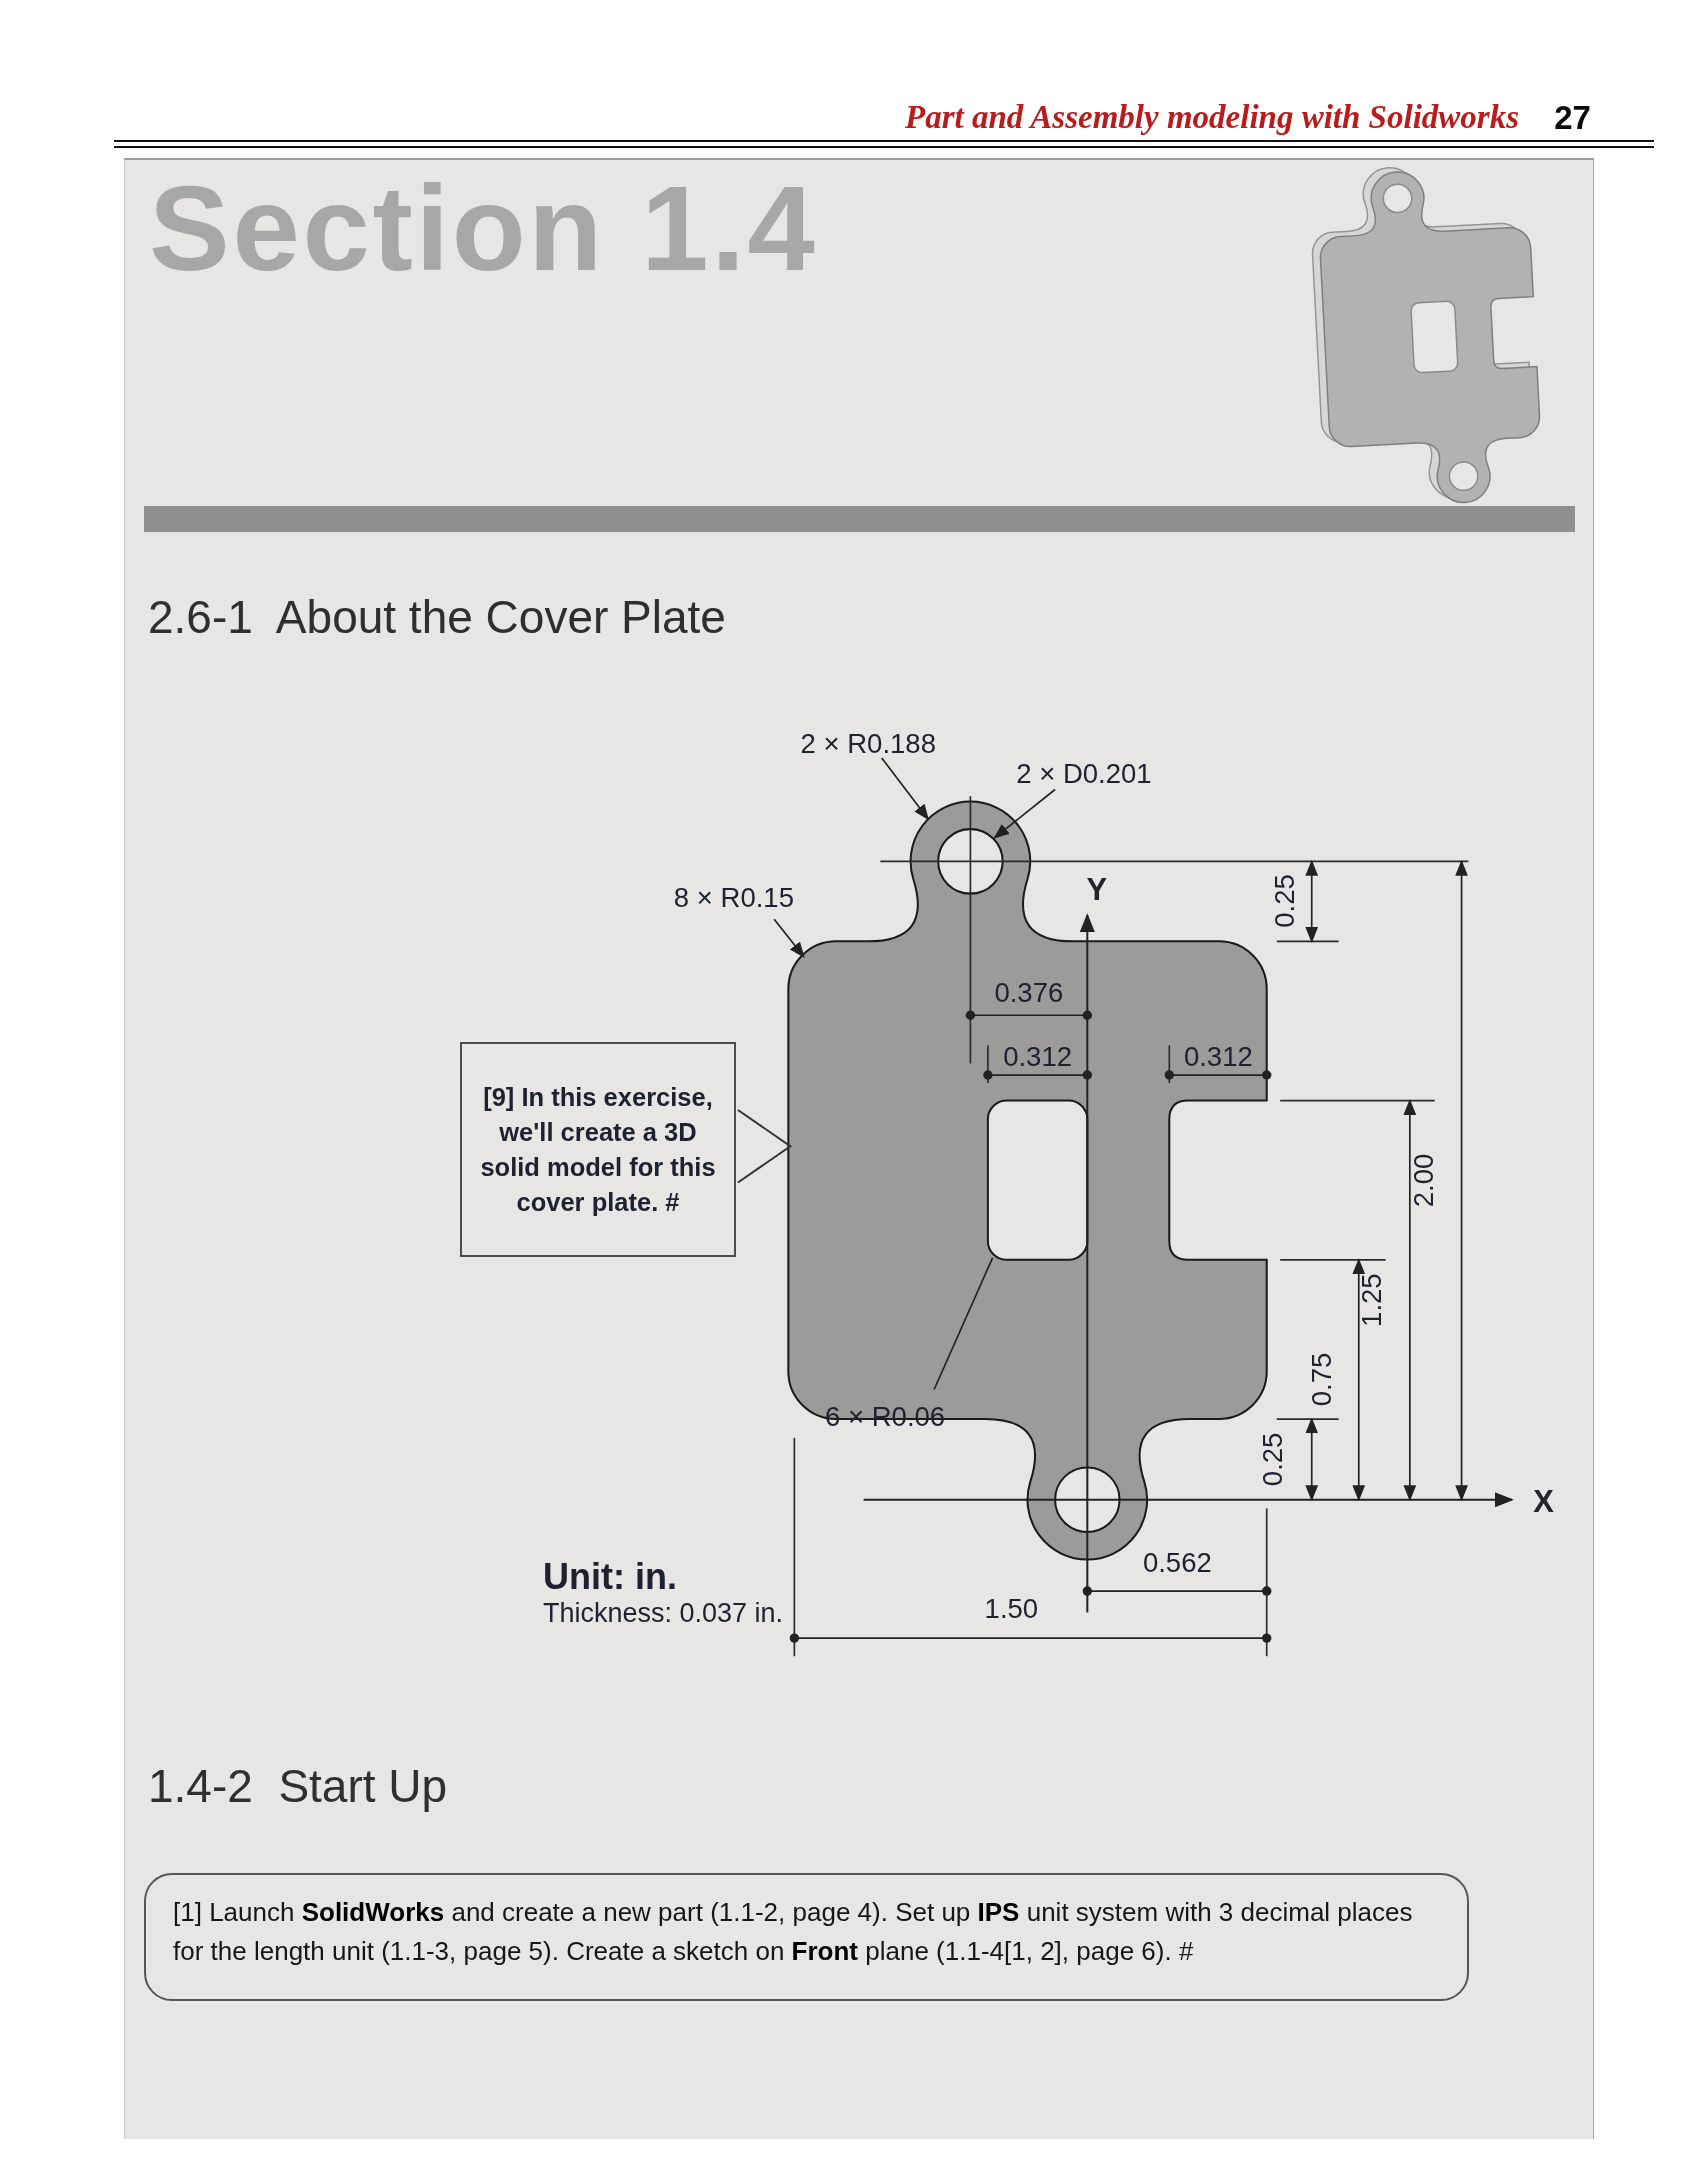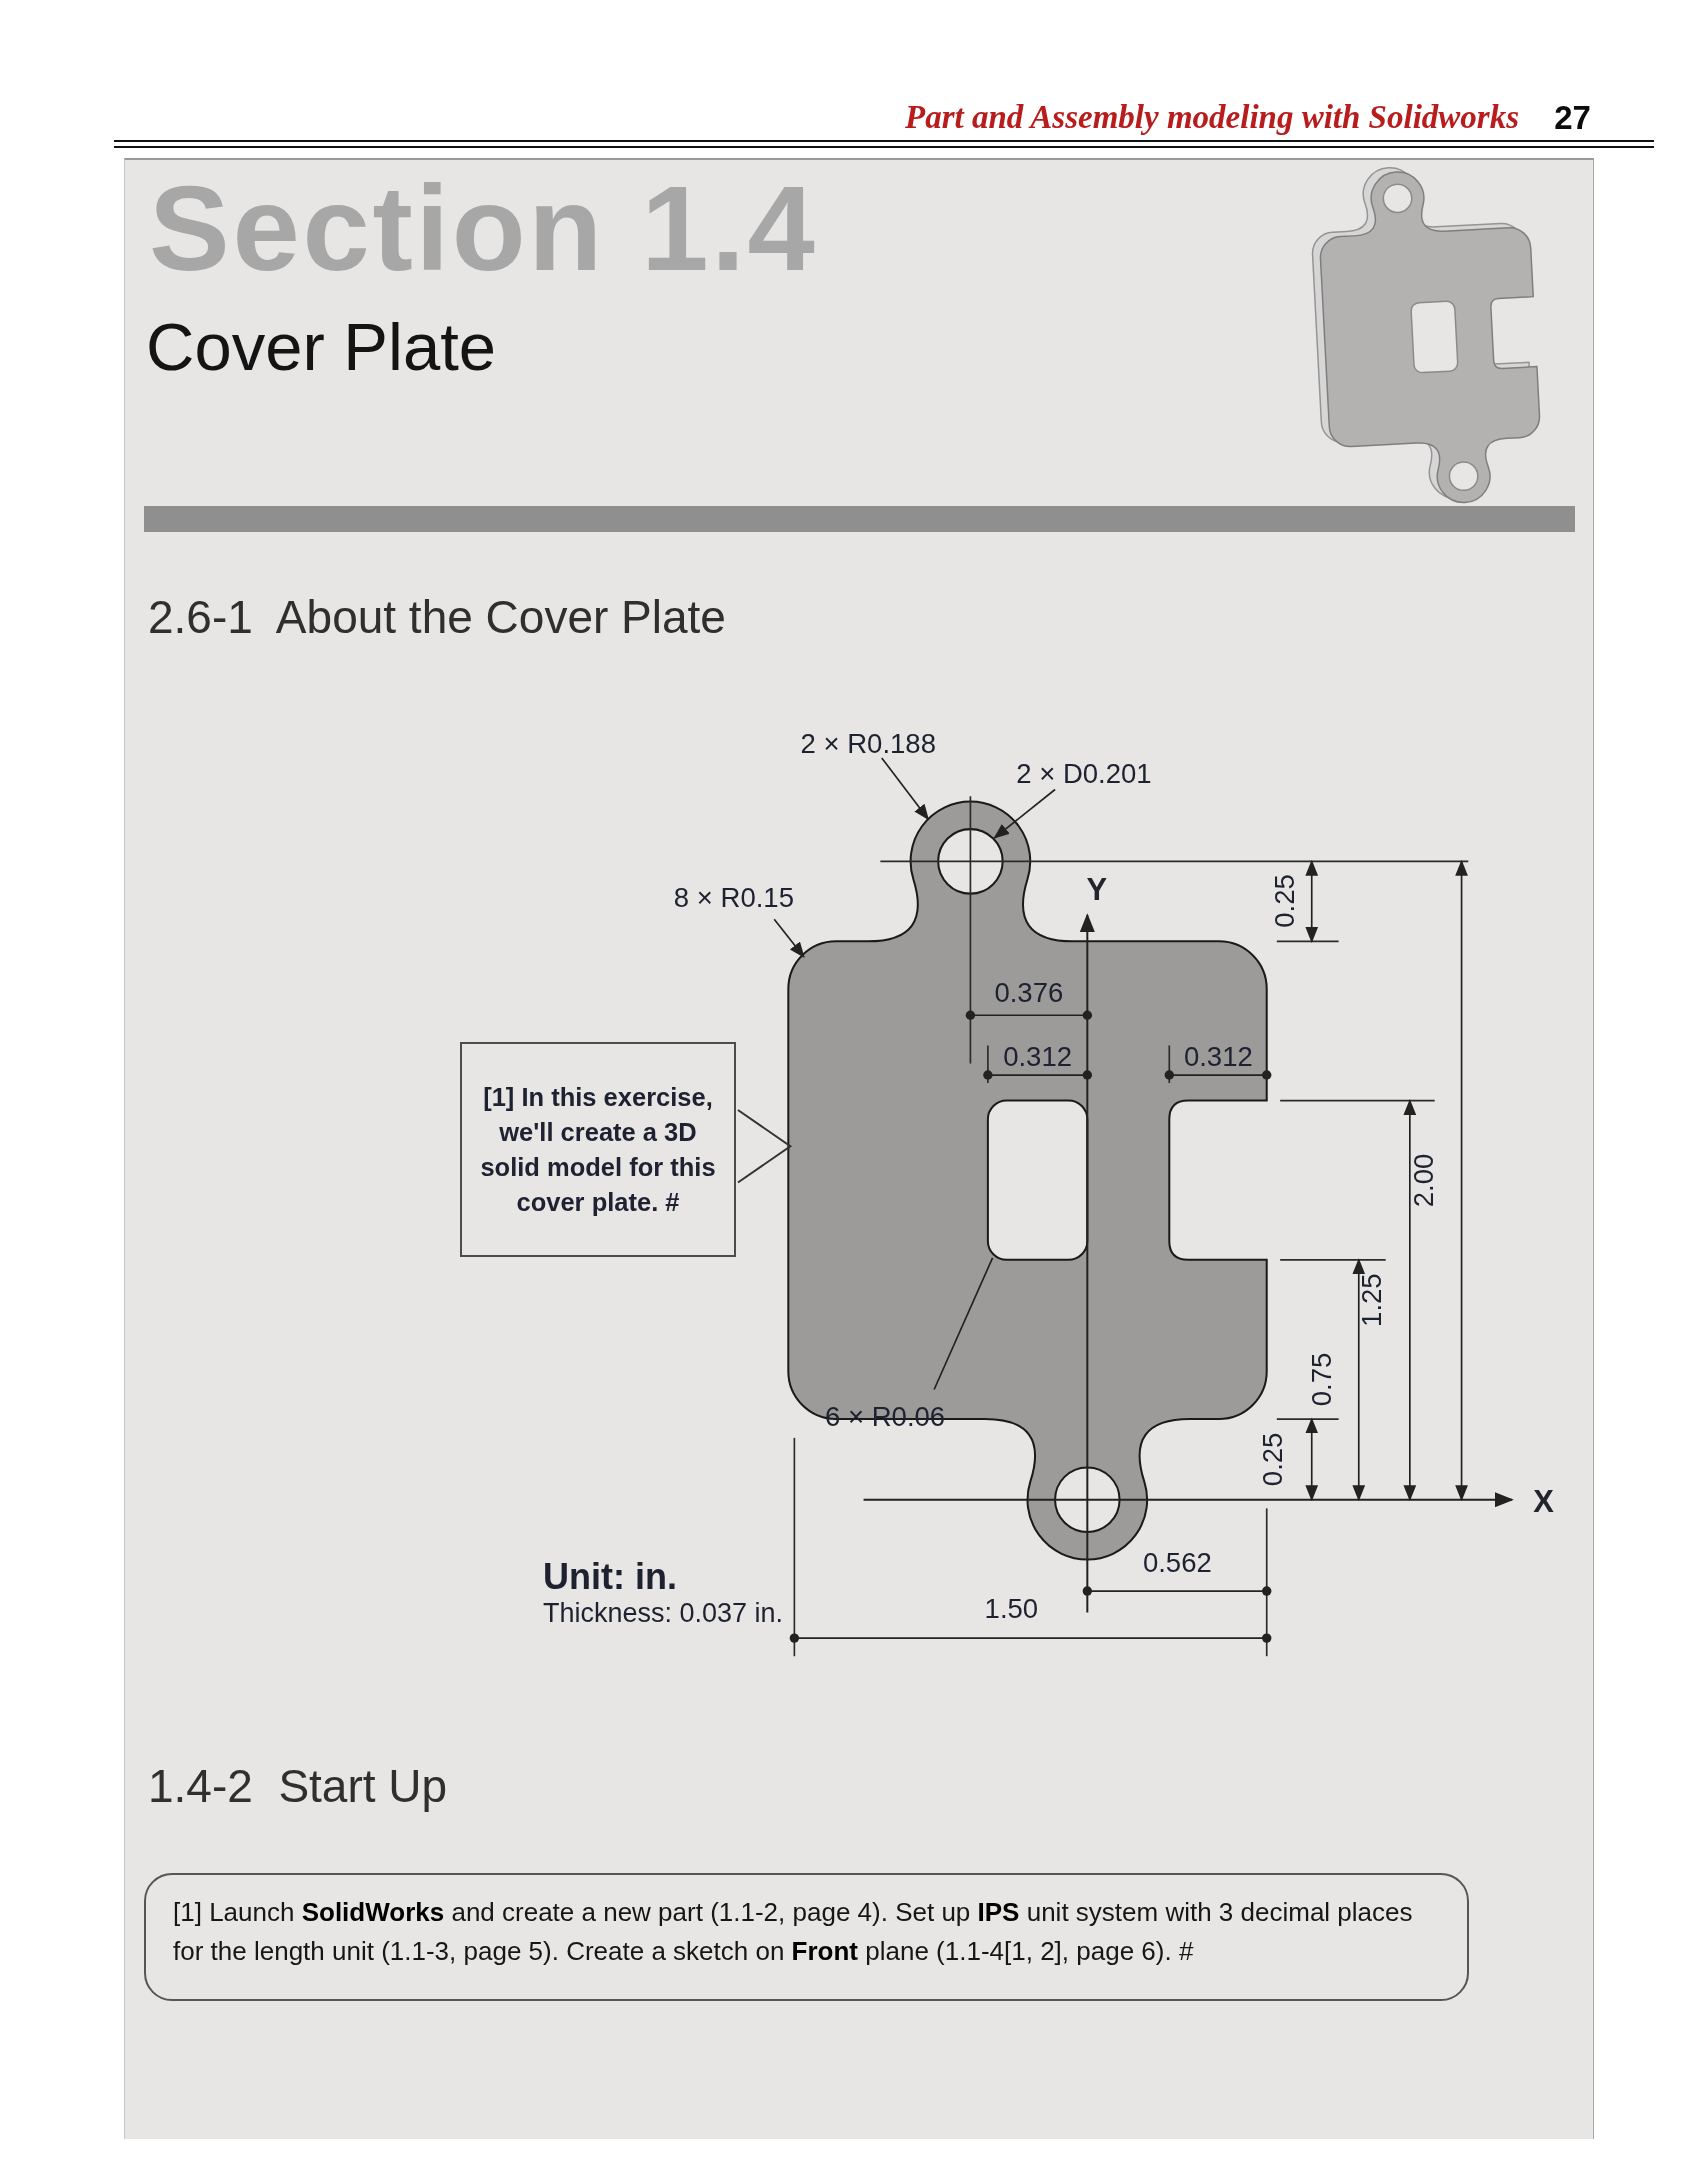--- a/index.html
+++ b/index.html
@@ -46,21 +46,20 @@
 
 <div id="page">
 
   <div class="hdr-title">Part and Assembly modeling with Solidworks</div>
   <div class="hdr-page">27</div>
   <div class="hdr-rule"></div>
 
   <div id="content-area"></div>
 
   <div class="section-title">Section 1.4</div>
-  <div class="section-sub">Cover Plate</div>
   <div class="divider-bar"></div>
 
   <div class="h-about">2.6-1  About the Cover Plate</div>
 
   <svg width="1707" height="2183" viewBox="0 0 2540 3249">
     <defs>
       <marker id="arr" viewBox="0 0 10 10" refX="9" refY="5" markerWidth="9.5" markerHeight="9.5" orient="auto-start-reverse">
           <path d="M0,1 L10,5 L0,9 z" fill="#222"></path>
         </marker>
       <path id="plateOutline" d="
@@ -169,21 +168,21 @@
     <text class="dimtxt" x="2132" y="1757" text-anchor="middle" transform="rotate(-90 2132 1757)">2.00</text>
     <text class="dimtxt" x="2055" y="1935" text-anchor="middle" transform="rotate(-90 2055 1935)">1.25</text>
     <text class="dimtxt" x="1980" y="2053" text-anchor="middle" transform="rotate(-90 1980 2053)">0.75</text>
     <text class="dimtxt" x="1908" y="2172" text-anchor="middle" transform="rotate(-90 1908 2172)">0.25</text>
 
     <text class="axtxt" x="1632" y="1340" text-anchor="middle">Y</text>
     <text class="axtxt" x="2297" y="2250" text-anchor="middle">X</text>
   </svg>
 
   <div class="callout">
-    <div>[1] In this exercise,</div>
+    <div>[9] In this exercise,</div>
     <div>we'll create a 3D</div>
     <div>solid model for this</div>
     <div>cover plate. #</div>
   </div>
 
   <div class="note-unit">Unit: in.</div>
   <div class="note-thk">Thickness: 0.037 in.</div>
 
   <div class="h-start">1.4-2  Start Up</div>
 

